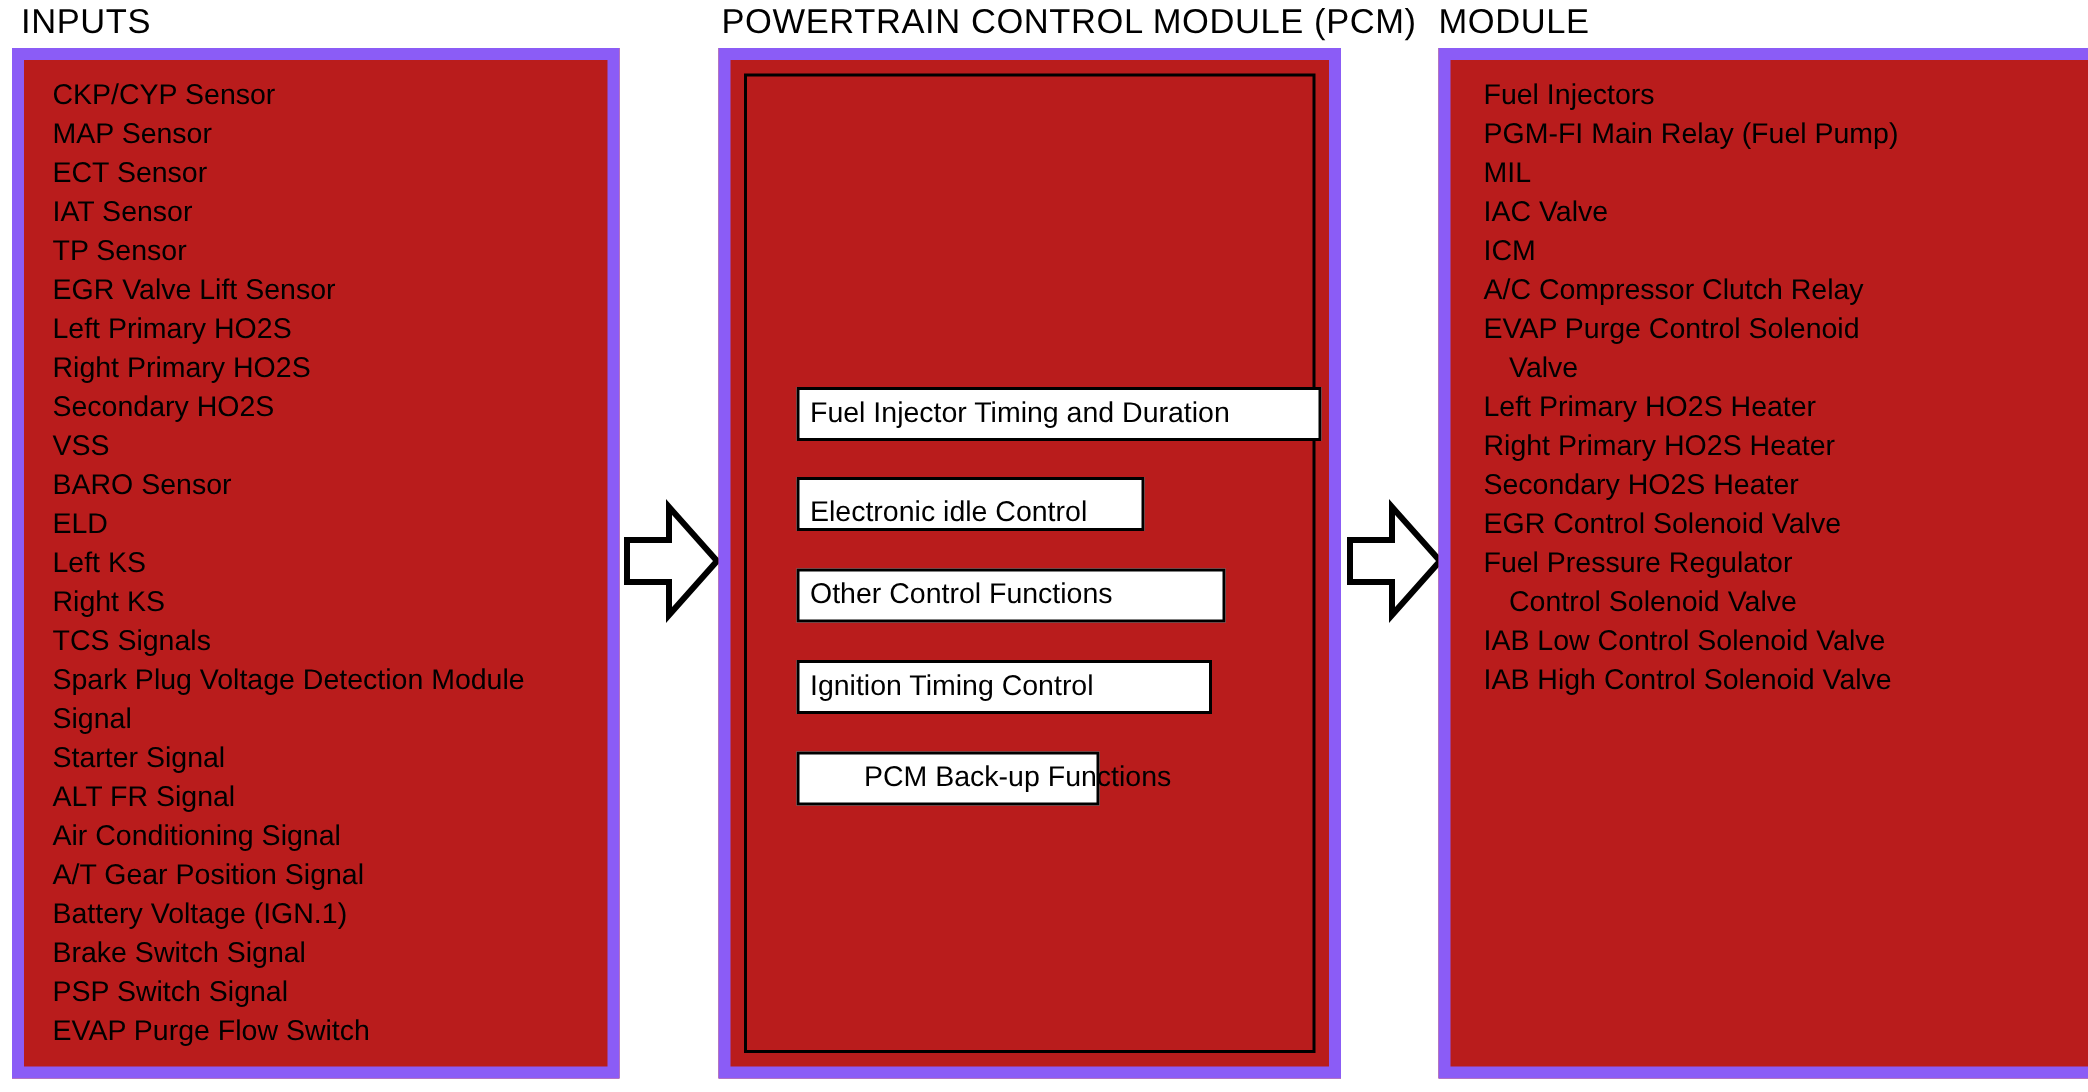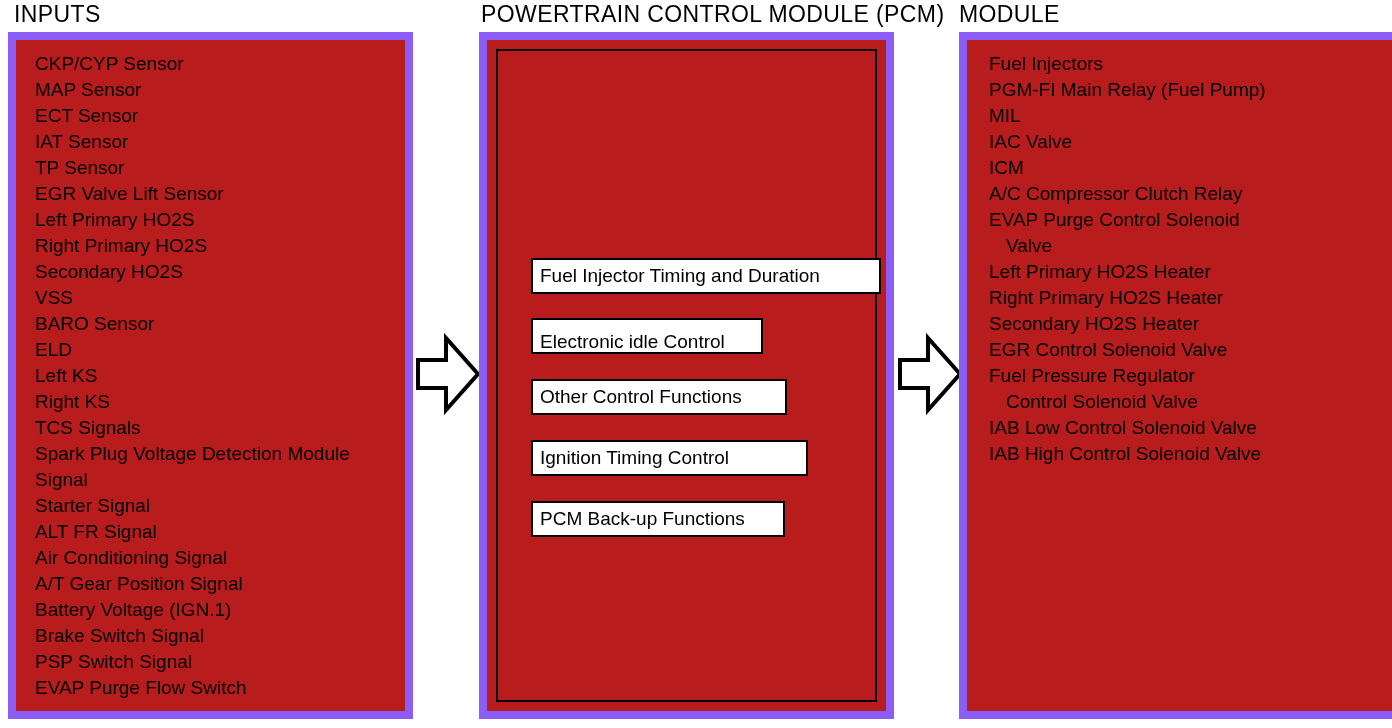--- a/index.html
+++ b/index.html
@@ -108,23 +108,23 @@
   }
   .func-box span {
     font-size: 19px;
     line-height: 20px;
     white-space: nowrap;
     padding-left: 7px;
     color: #000;
   }
   #func-box-0 { left: 33px;  top: 207px; width: 350px; }
   #func-box-1 { left: 33px;  top: 267px; width: 232px; align-items: flex-end; }
-  #func-box-2 { left: 33px;  top: 328px; width: 256px; }
+  #func-box-2 { left: 33px;  top: 328px; width: 286px; }
   #func-box-3 { left: 33px;  top: 389px; width: 277px; }
-  #func-box-4 { left: 33px;  top: 450px; width: 254px; }
+  #func-box-4 { left: 33px;  top: 450px; width: 202px; padding-left: 36px; }
 
   
   .arrow {
     position: absolute;
     top: 330px;
     width: 64px;
     height: 88px;
   }
   #arrow-inputs-to-pcm  { left: 416px; }
   #arrow-pcm-to-outputs { left: 898px; }

